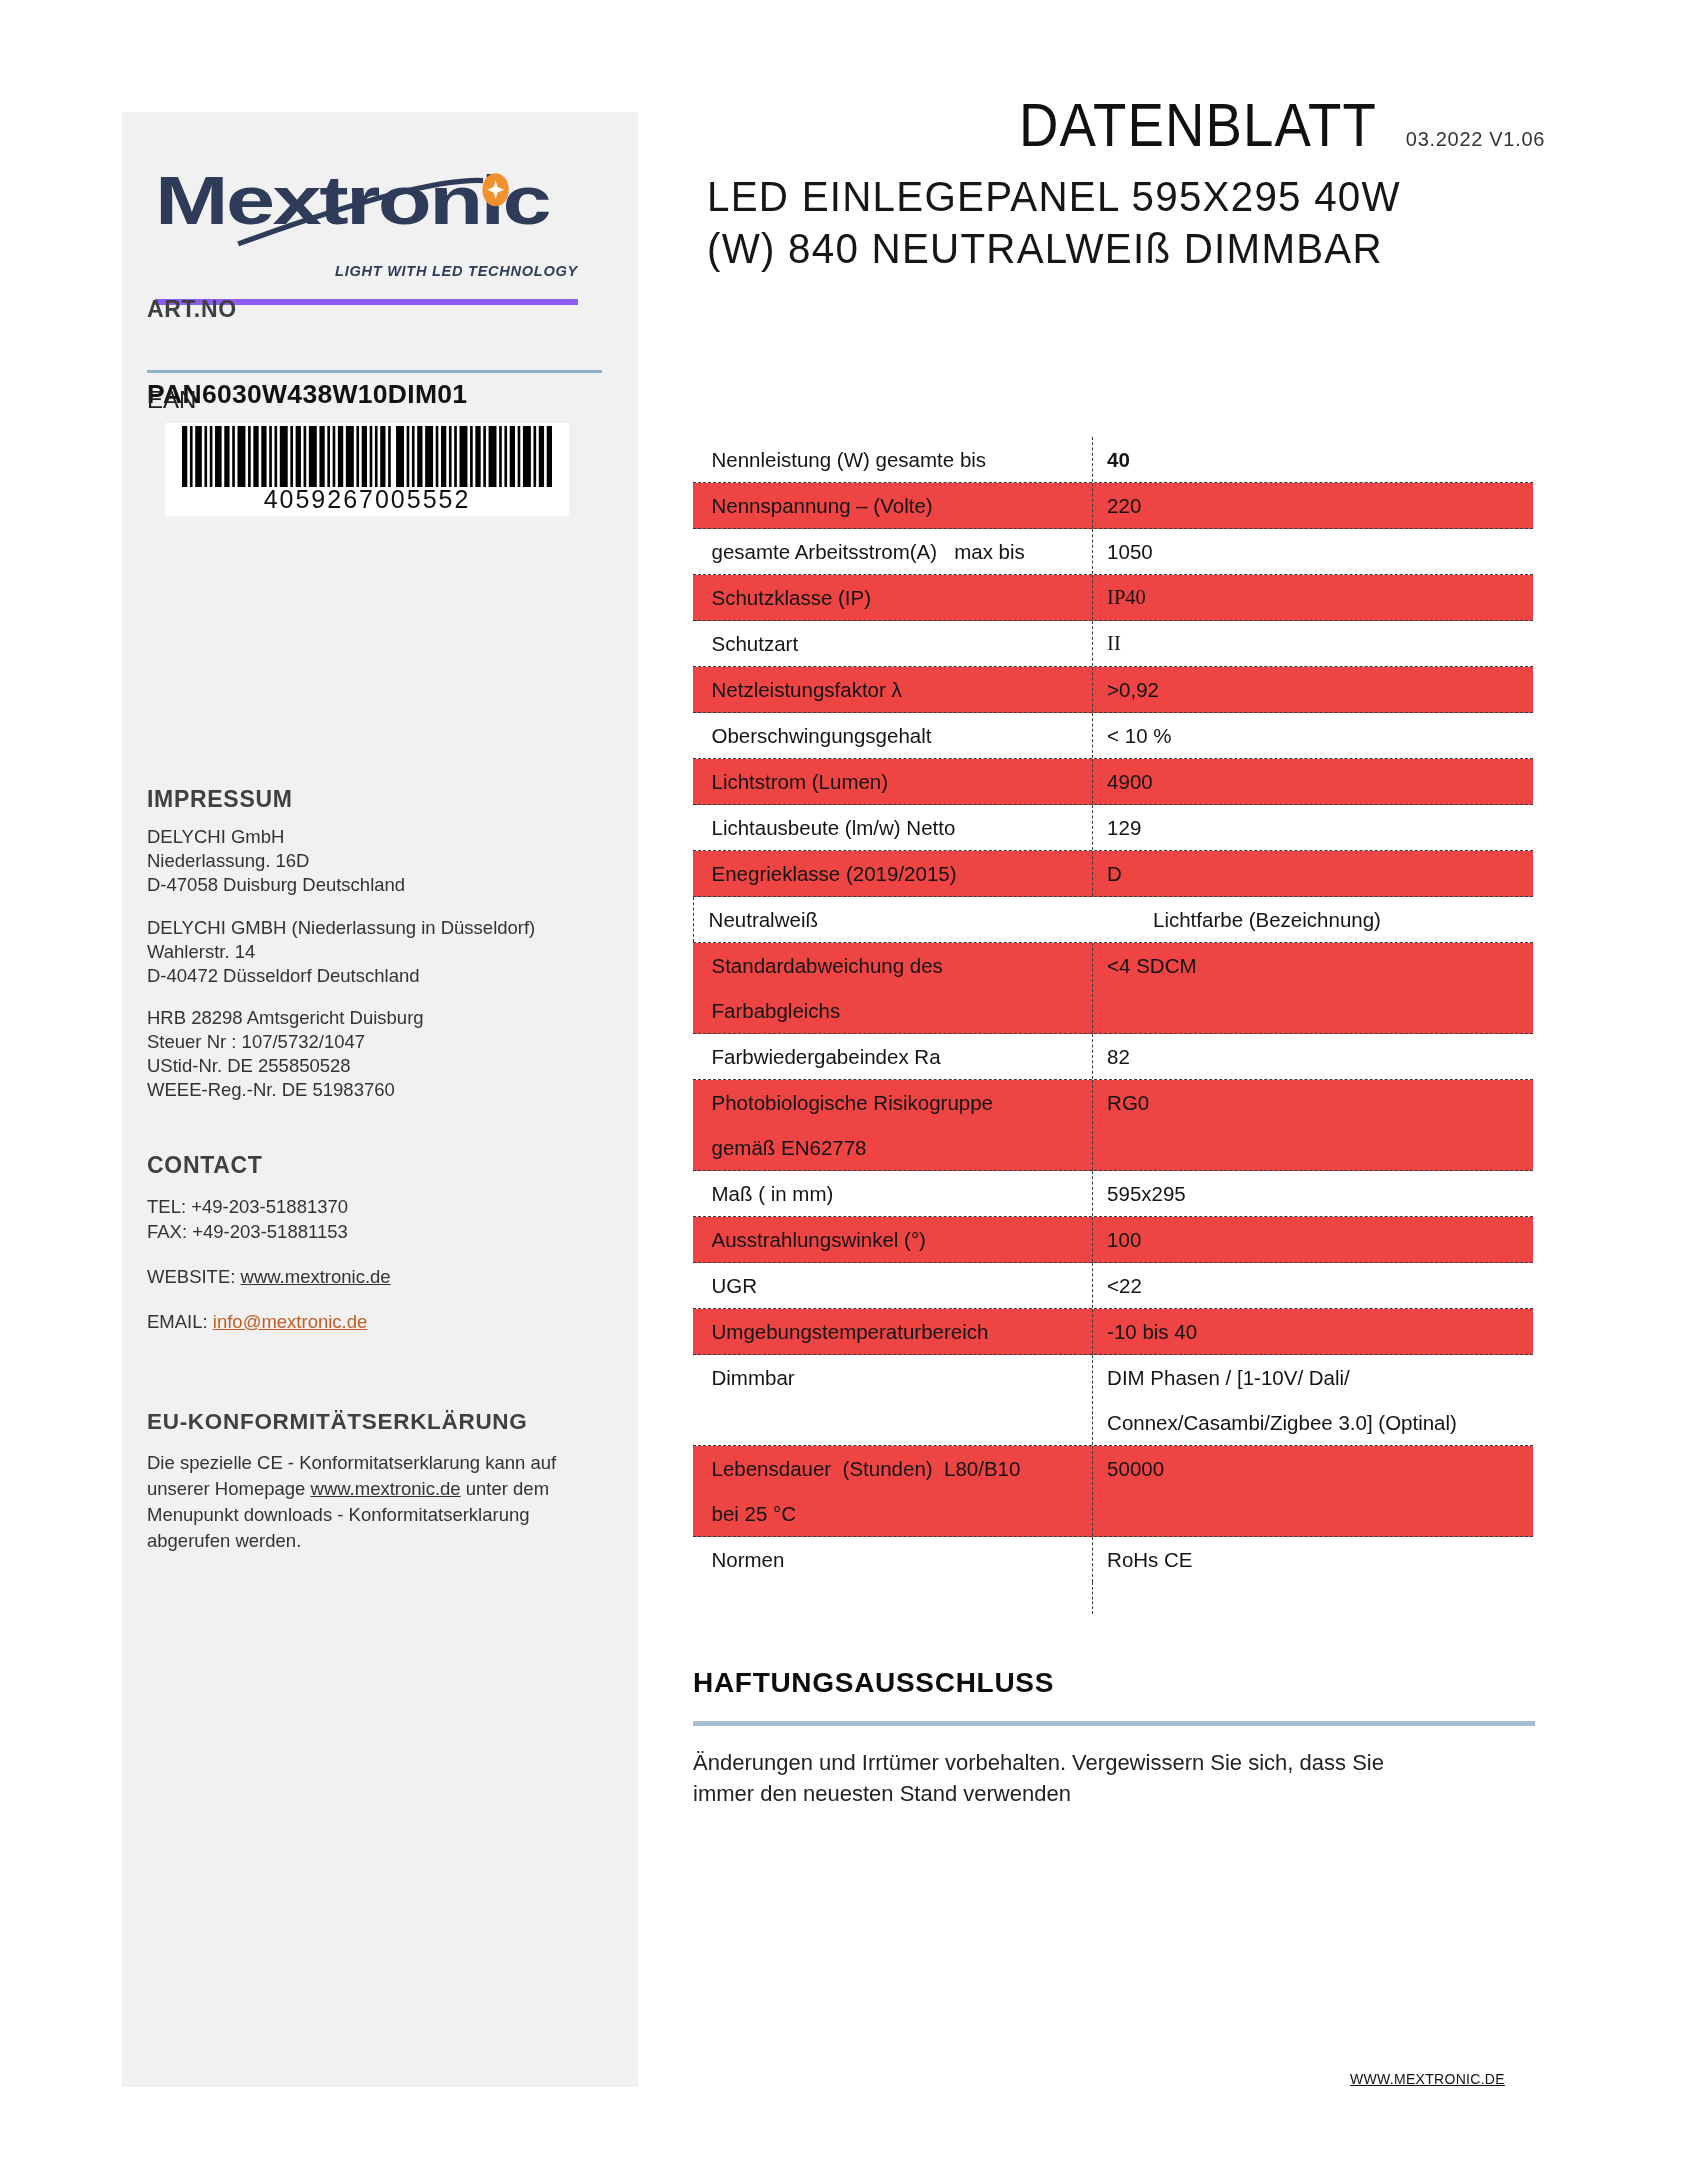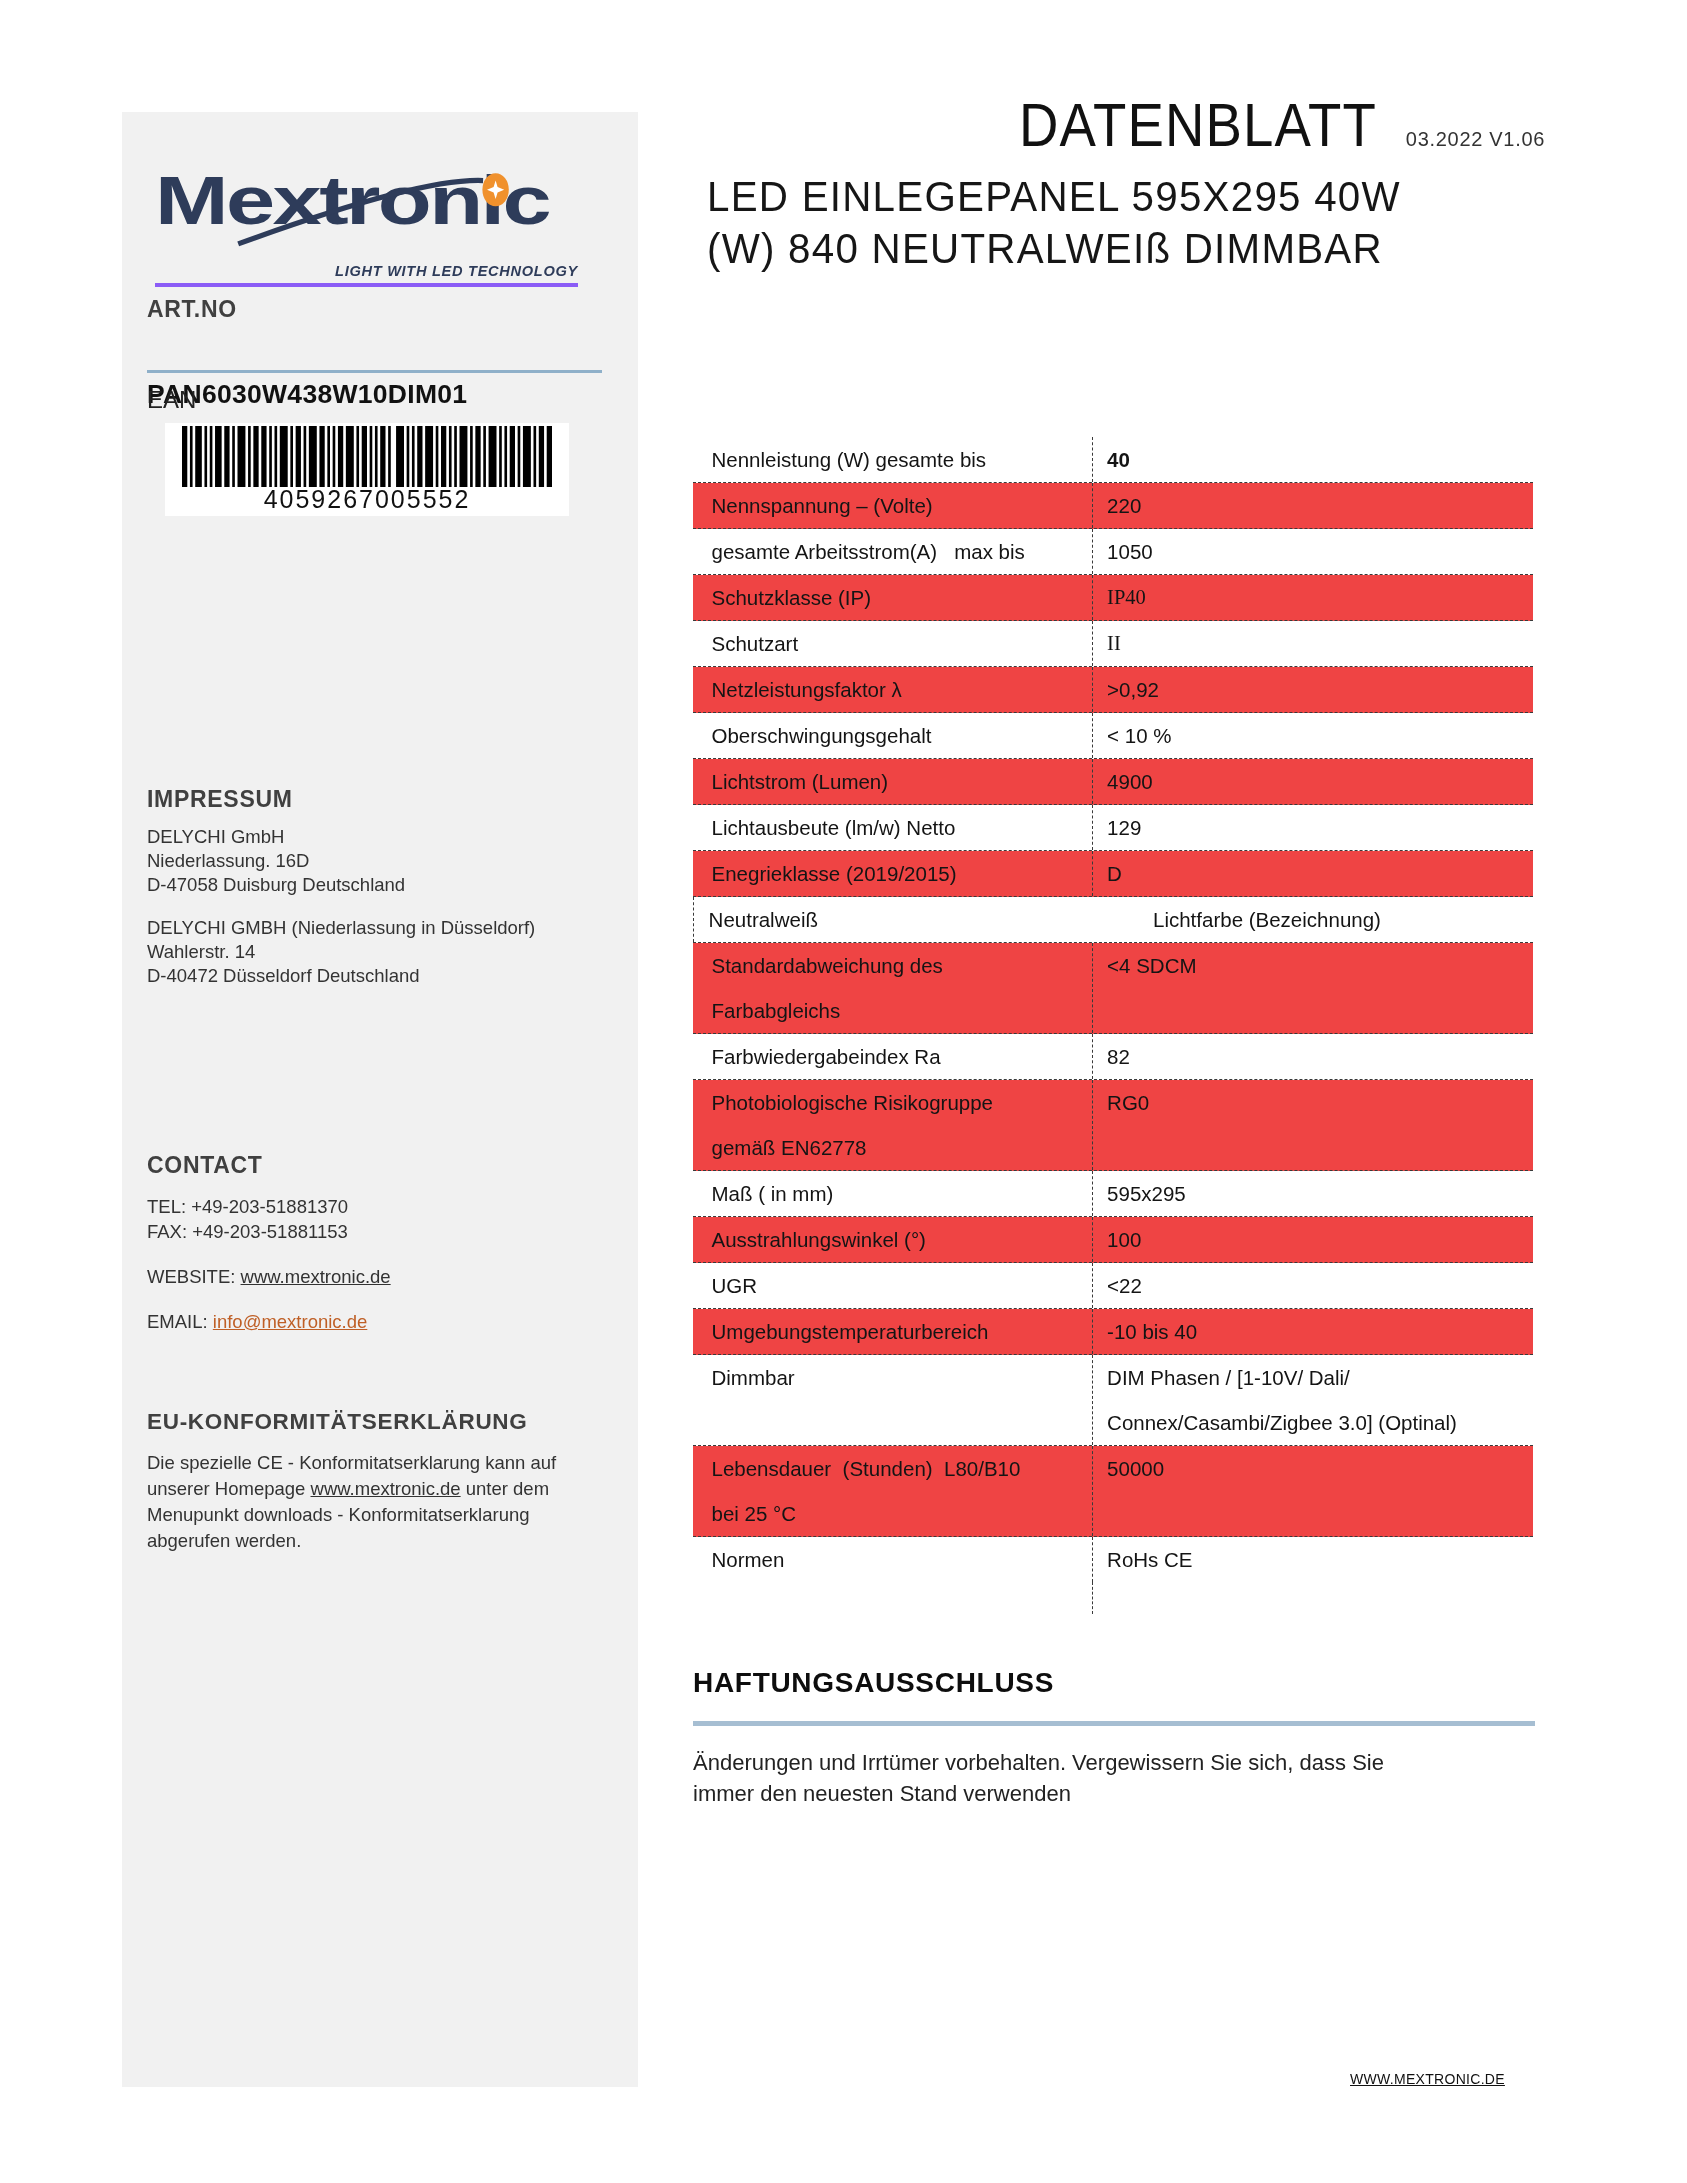--- a/index.html
+++ b/index.html
@@ -21,21 +21,21 @@
   .logo-wrap{left:155px;top:167px;width:437px;height:99px;}
   .logo-text{
     font-size:69px;font-weight:700;letter-spacing:-2px;color:#2e3c5a;
     transform:scaleX(1.28);transform-origin:left top;white-space:nowrap;
     line-height:1;
   }
   .logo-svg{position:absolute;left:0;top:0;width:437px;height:99px;pointer-events:none;}
   .tagline{
     left:155px;top:263px;width:423px;text-align:right;
     font-size:14.6px;font-weight:700;font-style:italic;letter-spacing:0.7px;color:#2e3c5a;
-    border-bottom:4px solid #8b5cf6;padding-bottom:4px;
+    border-bottom:6px solid #8b5cf6;padding-bottom:20px;
   }
   .side-h{
     font-size:23px;font-weight:700;letter-spacing:0.7px;color:#404040;
   }
   .h-artno{left:148px;top:296px;}
   .pan{left:148px;top:333px;font-size:26.5px;font-weight:700;color:#111;letter-spacing:0.3px;margin-top:47px;}
   .pan-rule{left:148px;top:370px;width:455px;height:3.3px;background:#8fb0c9;}
   .ean-h{left:148px;top:386px;font-size:24px;color:#222;}
   .barcode-box{
     left:165px;top:423px;width:404px;height:93px;background:#ffffff;
@@ -173,20 +173,26 @@
     <div class="imp-group">
       <div>DELYCHI GmbH</div>
       <div>Niederlassung. 16D</div>
       <div>D-47058 Duisburg Deutschland</div>
     </div>
     <div class="imp-group">
       <div>DELYCHI GMBH  (Niederlassung in Düsseldorf)</div>
       <div>Wahlerstr. 14</div>
       <div>D-40472 Düsseldorf Deutschland</div>
     </div>
+    <div class="imp-group">
+      <div>HRB 28298 Amtsgericht Duisburg</div>
+      <div>Steuer Nr : 107/5732/1047</div>
+      <div>UStid-Nr. DE 255850528</div>
+      <div>WEEE-Reg.-Nr. DE 51983760</div>
+    </div>
   </div>
 
   <div class="abs side-h" style="left:25px;top:1040px;">CONTACT</div>
   <div class="abs contact-block" style="left:25px;top:1082px;">
     <div>TEL: +49-203-51881370</div>
     <div>FAX: +49-203-51881153</div>
     <div class="contact-gap"></div>
     <div>
       <span>WEBSITE: </span><a class="weblink" href="#">www.mextronic.de</a>
     </div>

